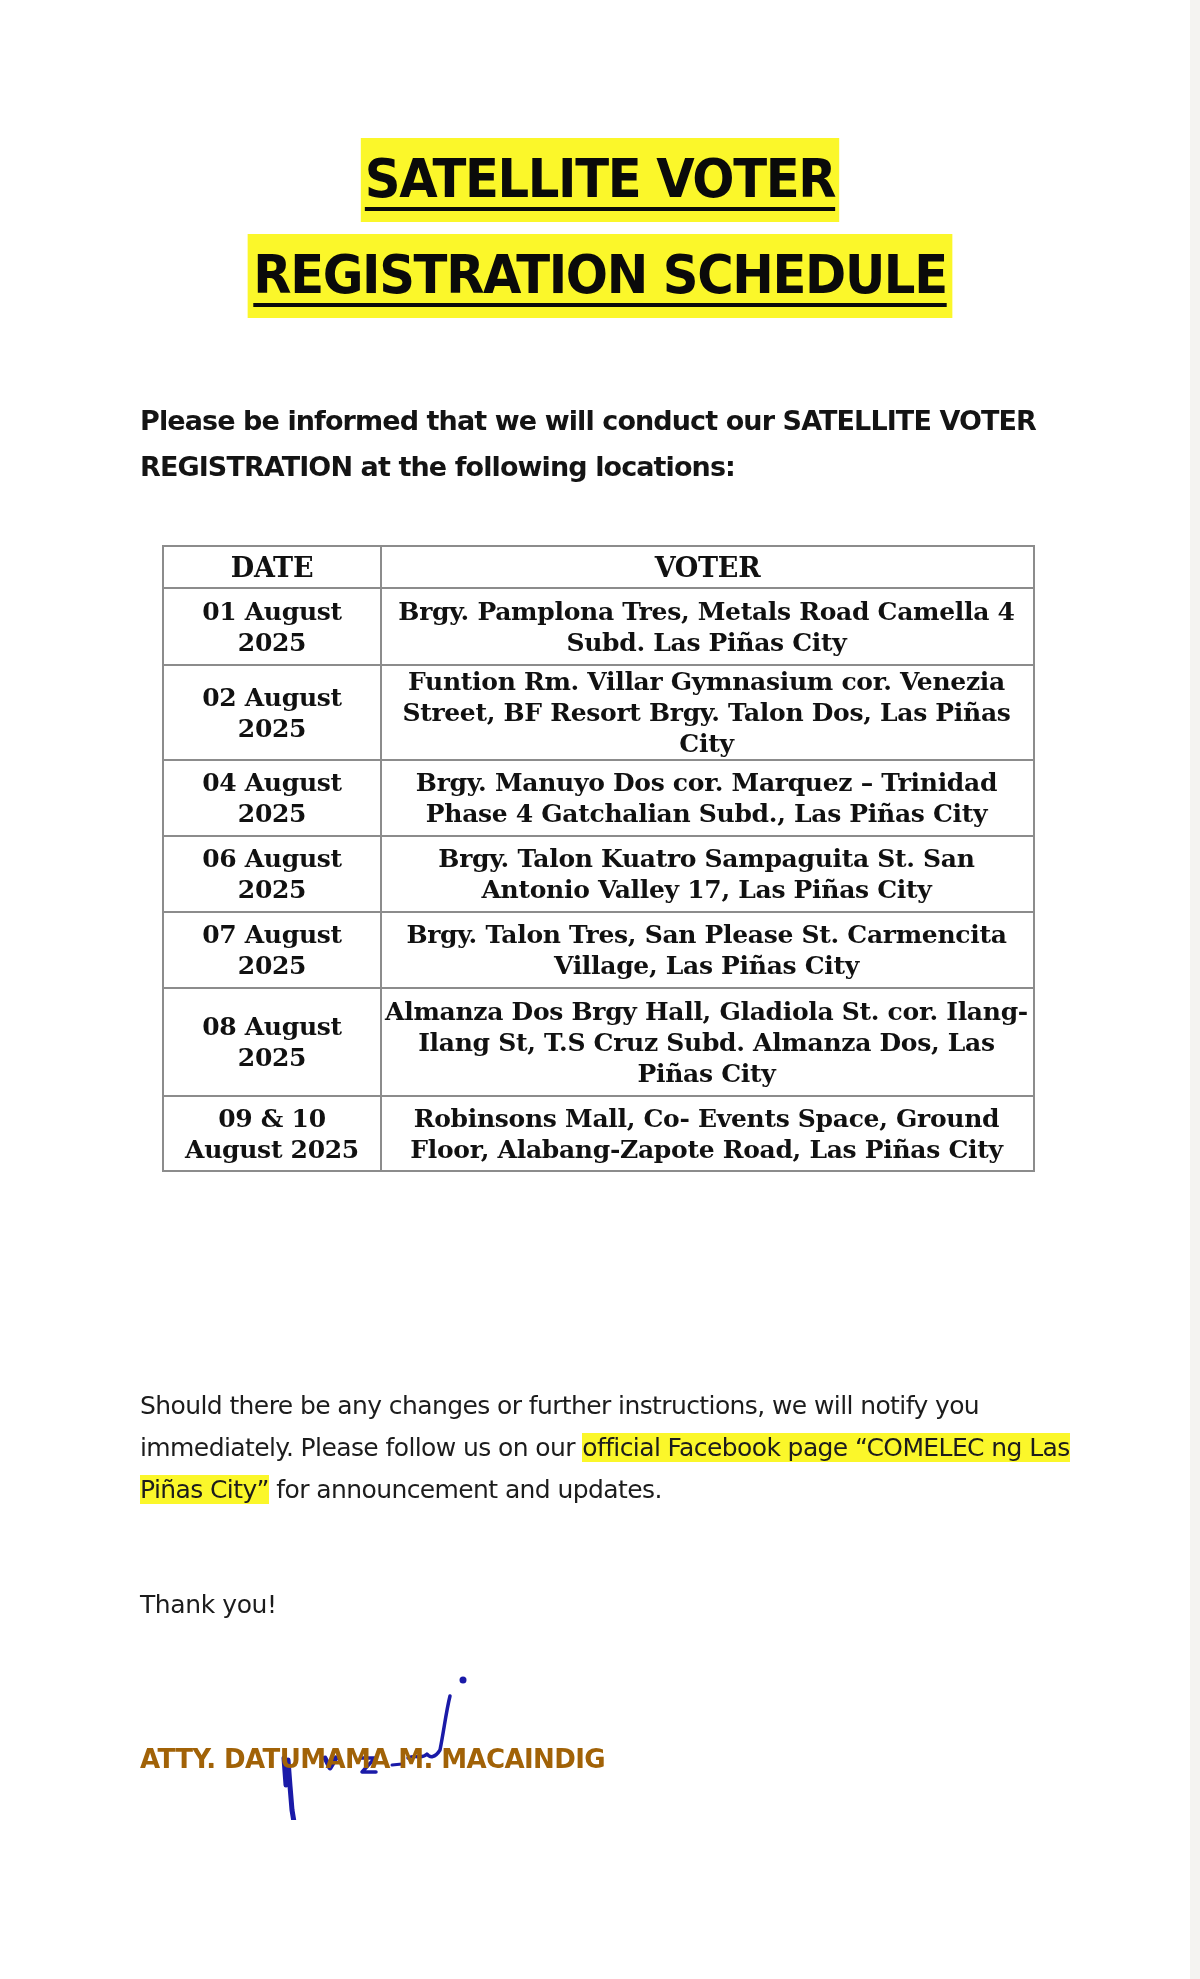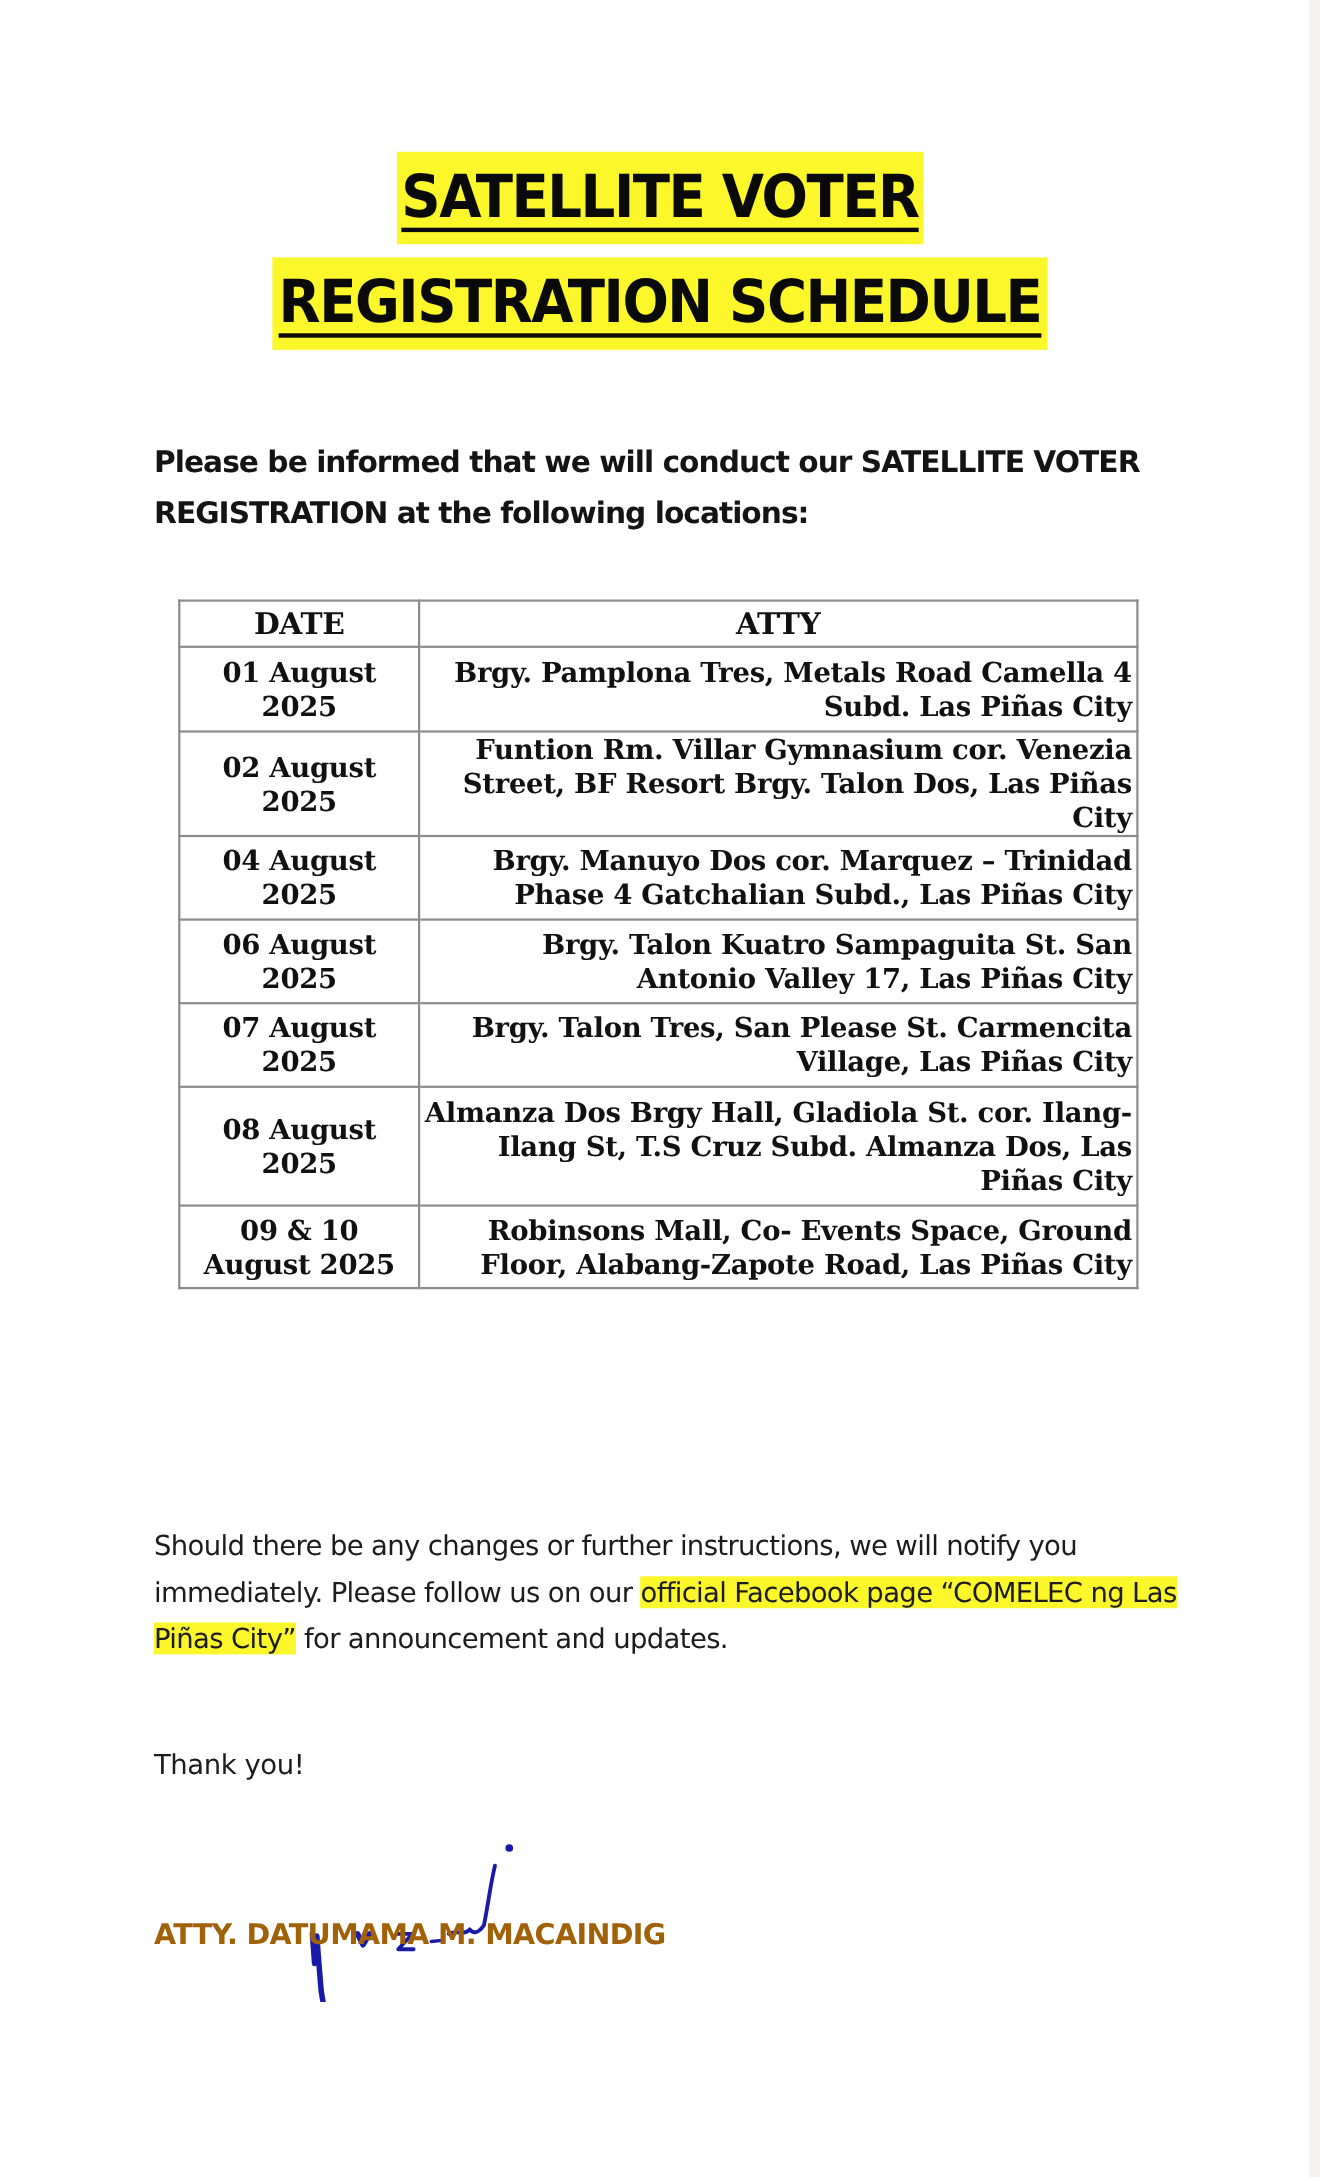--- a/index.html
+++ b/index.html
@@ -60,21 +60,21 @@
       color: #111;
       letter-spacing: -0.3px;
     }
     .schedule th, .schedule td {
       border: 2px solid #8c8c8c;
       padding: 0;
       vertical-align: middle;
     }
     .schedule th { height: 40px; font-size: 27px; text-align: center; }
     .schedule td.date-cell { width: 216px; text-align: center; }
-    .schedule td.venue-cell { text-align: right; padding-left: 2px; padding-right: 4px; }
+    .schedule td.venue-cell { text-align: center; padding-left: 2px; padding-right: 4px; }
     .date-cell span { display: block; }
 
     .closing {
       position: absolute; left: 140px; top: 1385px; width: 930px;
       font-family: "DejaVu Sans", sans-serif;
       font-size: 25px;
       line-height: 42px;
       letter-spacing: -0.6px;
       color: #1c1c1c;
     }
@@ -110,21 +110,21 @@
   <div class="title-line l1">SATELLITE VOTER</div><br>
   <div class="title-line l2">REGISTRATION SCHEDULE</div>
 </div>
 
 <div class="intro">Please be informed that we will conduct our SATELLITE VOTER REGISTRATION at the following locations:</div>
 
 <table class="schedule">
   <thead>
     <tr>
       <th>DATE</th>
-      <th>ATTY</th>
+      <th>VOTER</th>
     </tr>
   </thead>
   <tbody>
     <tr style="height:77px">
       <td class="date-cell">
         <span>01 August</span>
         <span>2025</span>
       </td>
       <td class="venue-cell">Brgy. Pamplona Tres, Metals Road Camella 4 Subd. Las Piñas City</td>
     </tr>

